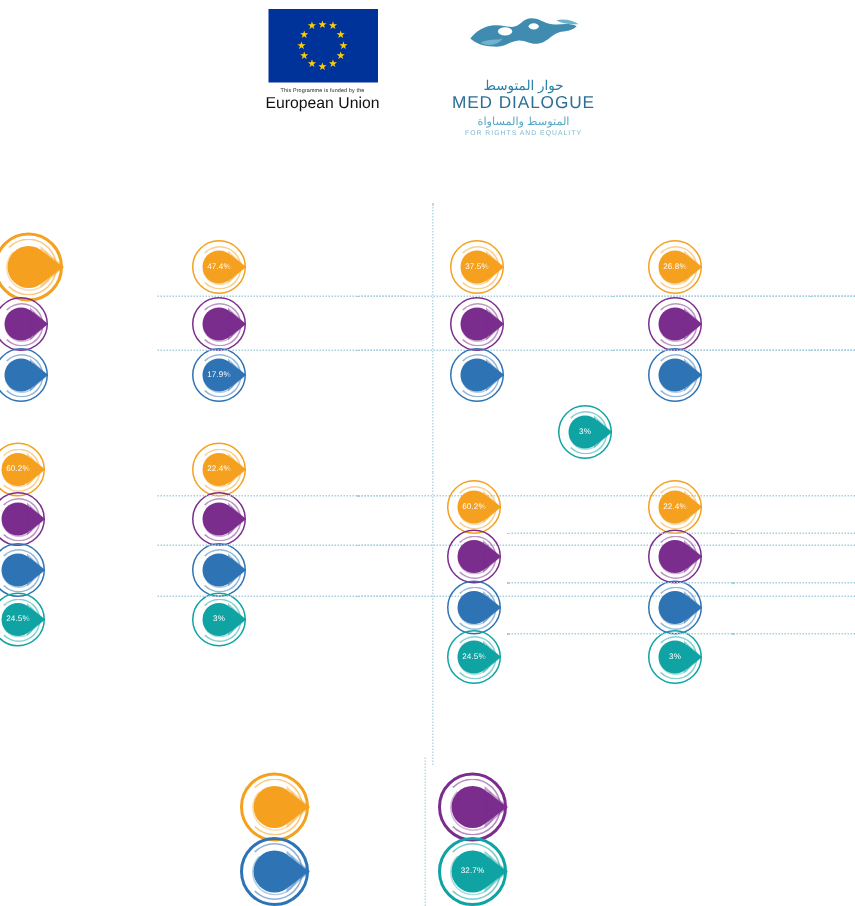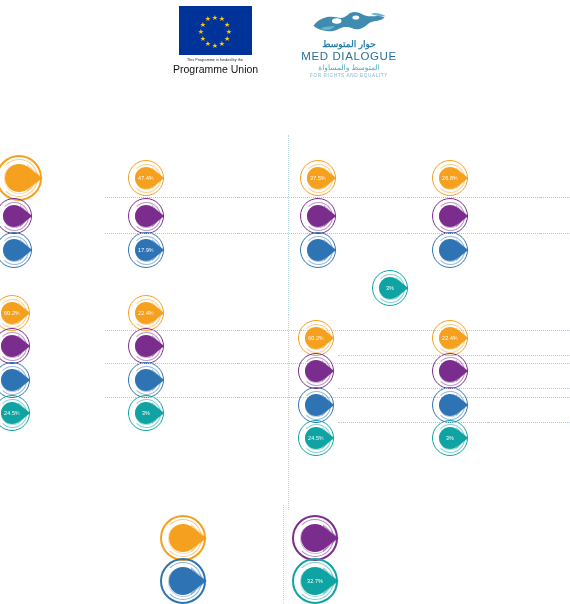--- a/index.html
+++ b/index.html
@@ -90,23 +90,22 @@
   .med-mark {
     width: 82px;
     height: 30px;
     position: relative;
   }
   .med-arabic-top {
     font-size: 9px;
     color: #2b7fa8;
     line-height: 11px;
     letter-spacing: 0.3px;
-    margin-top: 1px;
+    margin-top: 14px;
     white-space: nowrap;
-    font-weight: bold;
   }
   .med-title {
     font-size: 11.5px;
     color: #2b6f96;
     letter-spacing: 0.6px;
     line-height: 13px;
     white-space: nowrap;
   }
   .med-arabic-sub {
     font-size: 7.5px;
@@ -221,21 +220,21 @@
         <span class="star" style="left: 43.5px; top: 36.6244px;"></span>
         <span class="star" style="left: 36.5px; top: 38.5px;"></span>
         <span class="star" style="left: 29.5px; top: 36.6244px;"></span>
         <span class="star" style="left: 24.3756px; top: 31.5px;"></span>
         <span class="star" style="left: 22.5px; top: 24.5px;"></span>
         <span class="star" style="left: 24.3756px; top: 17.5px;"></span>
         <span class="star" style="left: 29.5px; top: 12.3756px;"></span>
       </div>
     <div class="eu-caption">
       <div class="small">This Programme is funded by the</div>
-      <div class="big">Programme Union</div>
+      <div class="big">European Union</div>
     </div>
   </div>
 
   <div class="med-logo">
     <div class="med-mark">
       <svg viewBox="0 0 120 44" width="82" height="30" aria-hidden="true">
         <g fill="#3f8cb0">
           <path d="M8 26 C14 18 22 14 31 13 C40 12 46 16 52 14 C58 12 60 6 68 6
                    C76 6 80 11 88 12 C96 13 104 10 112 14 C106 20 98 18 92 21
                    C86 24 82 30 74 31 C66 32 62 27 54 28 C46 29 42 34 34 34

